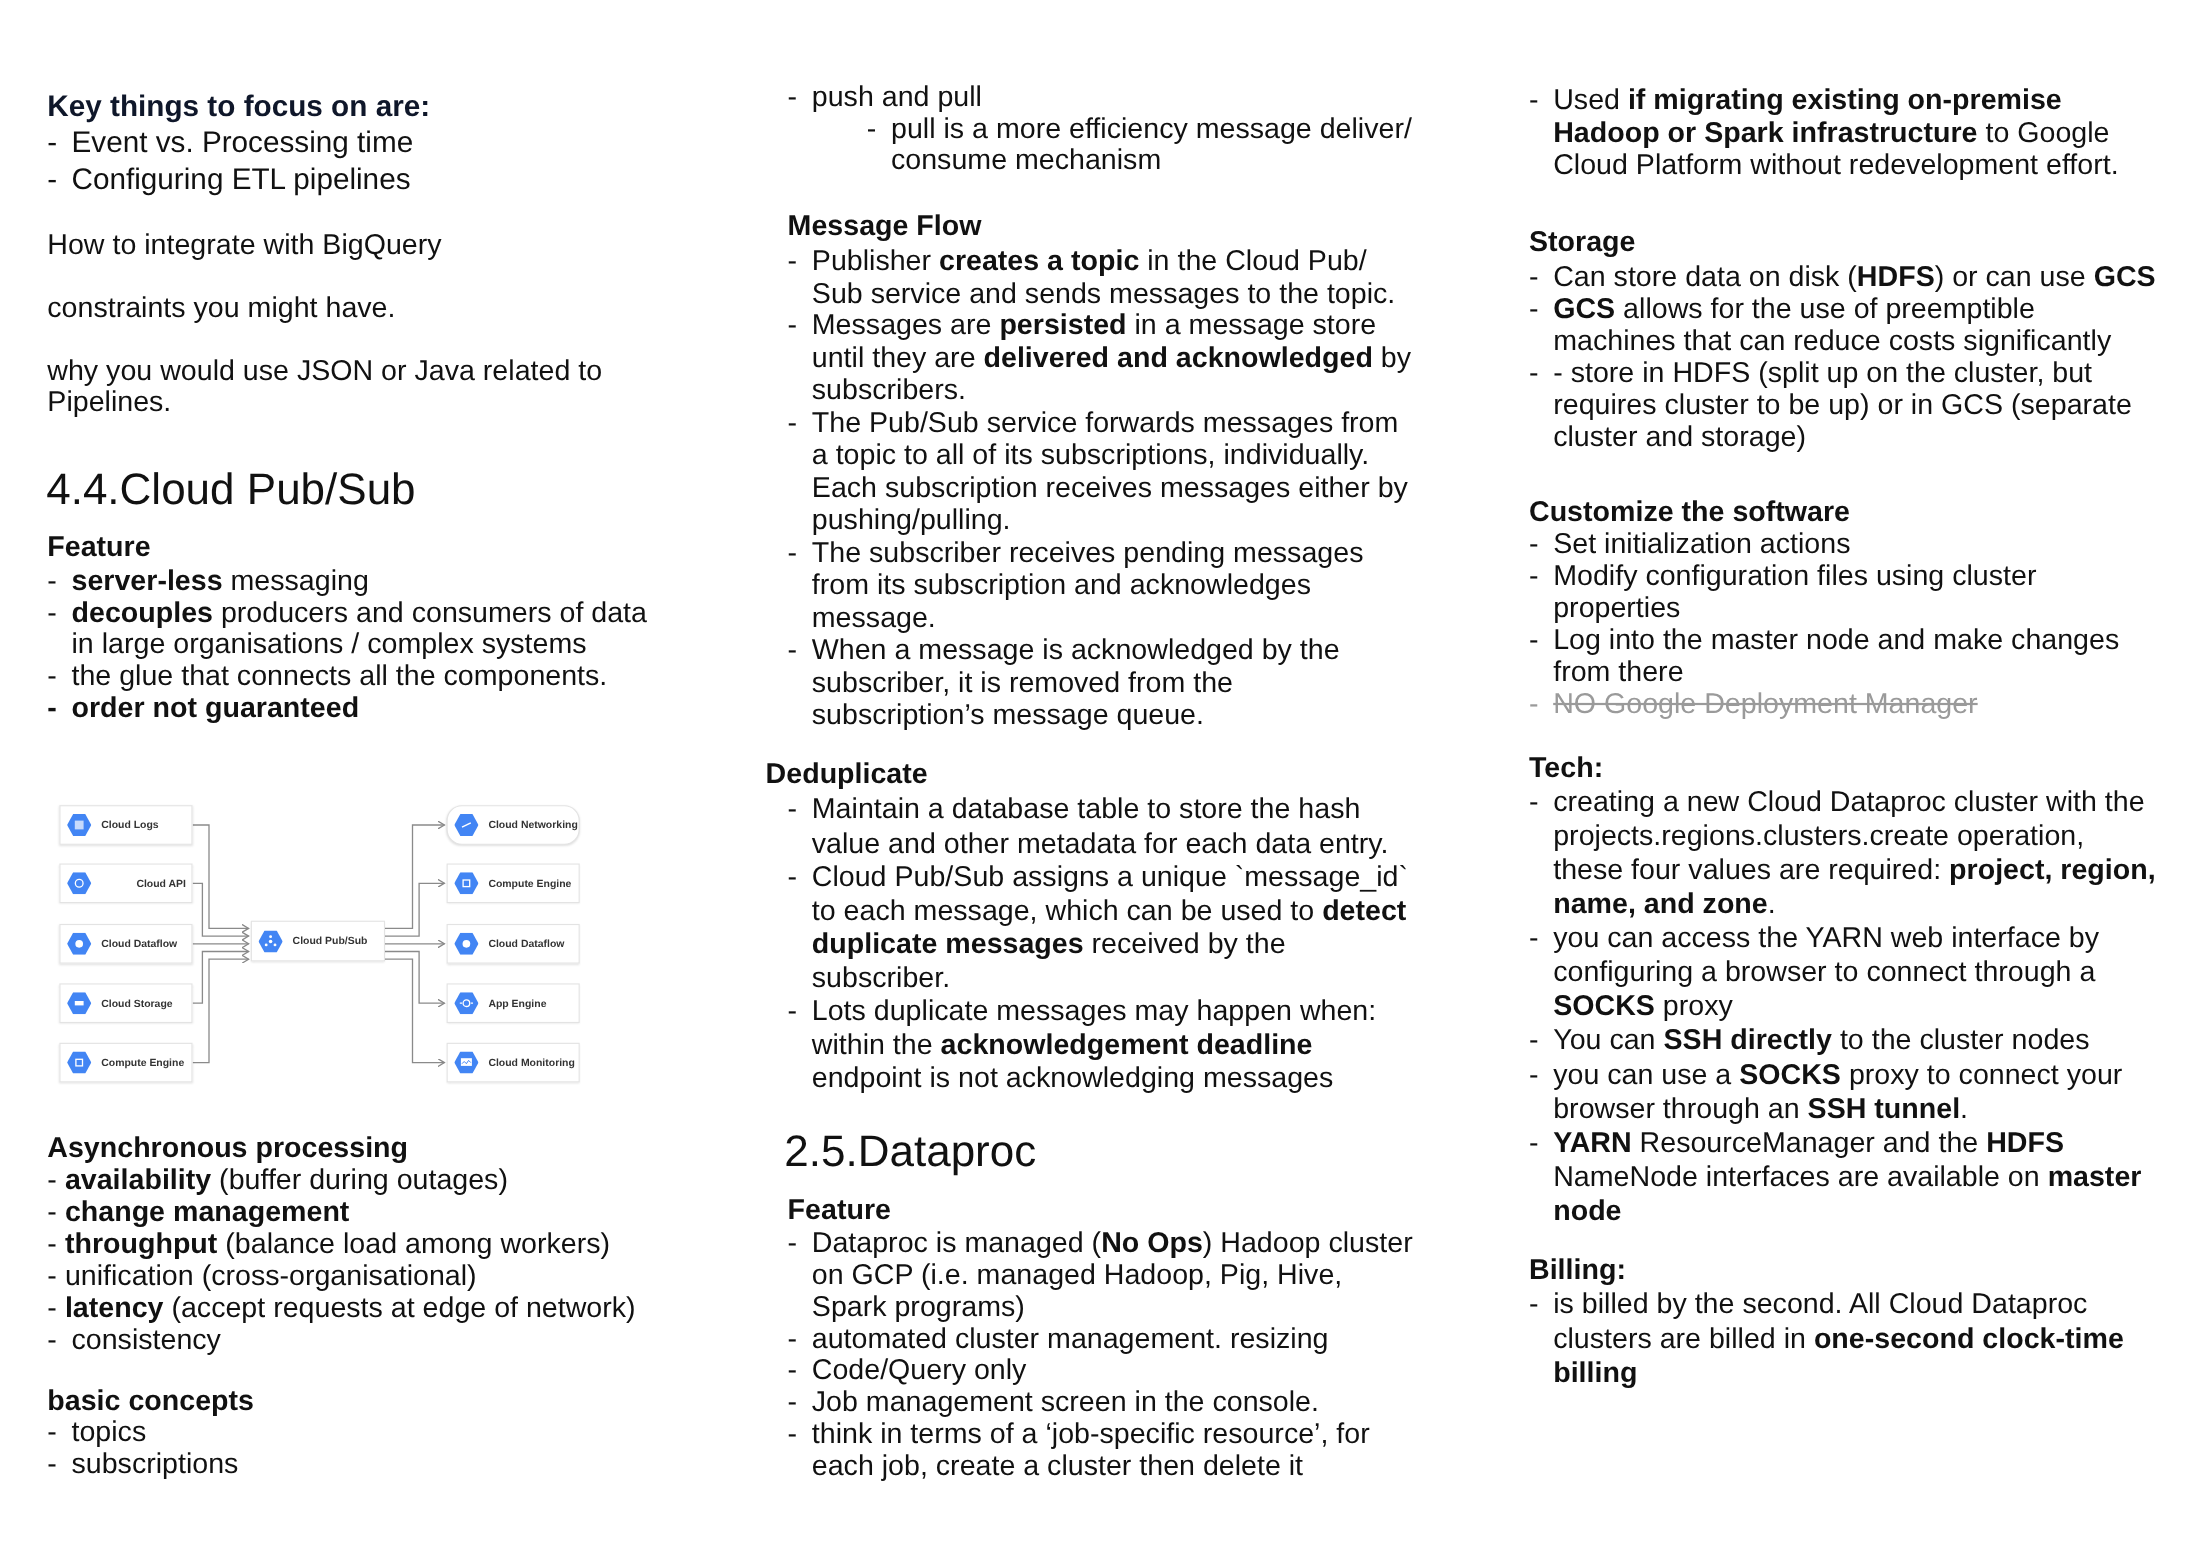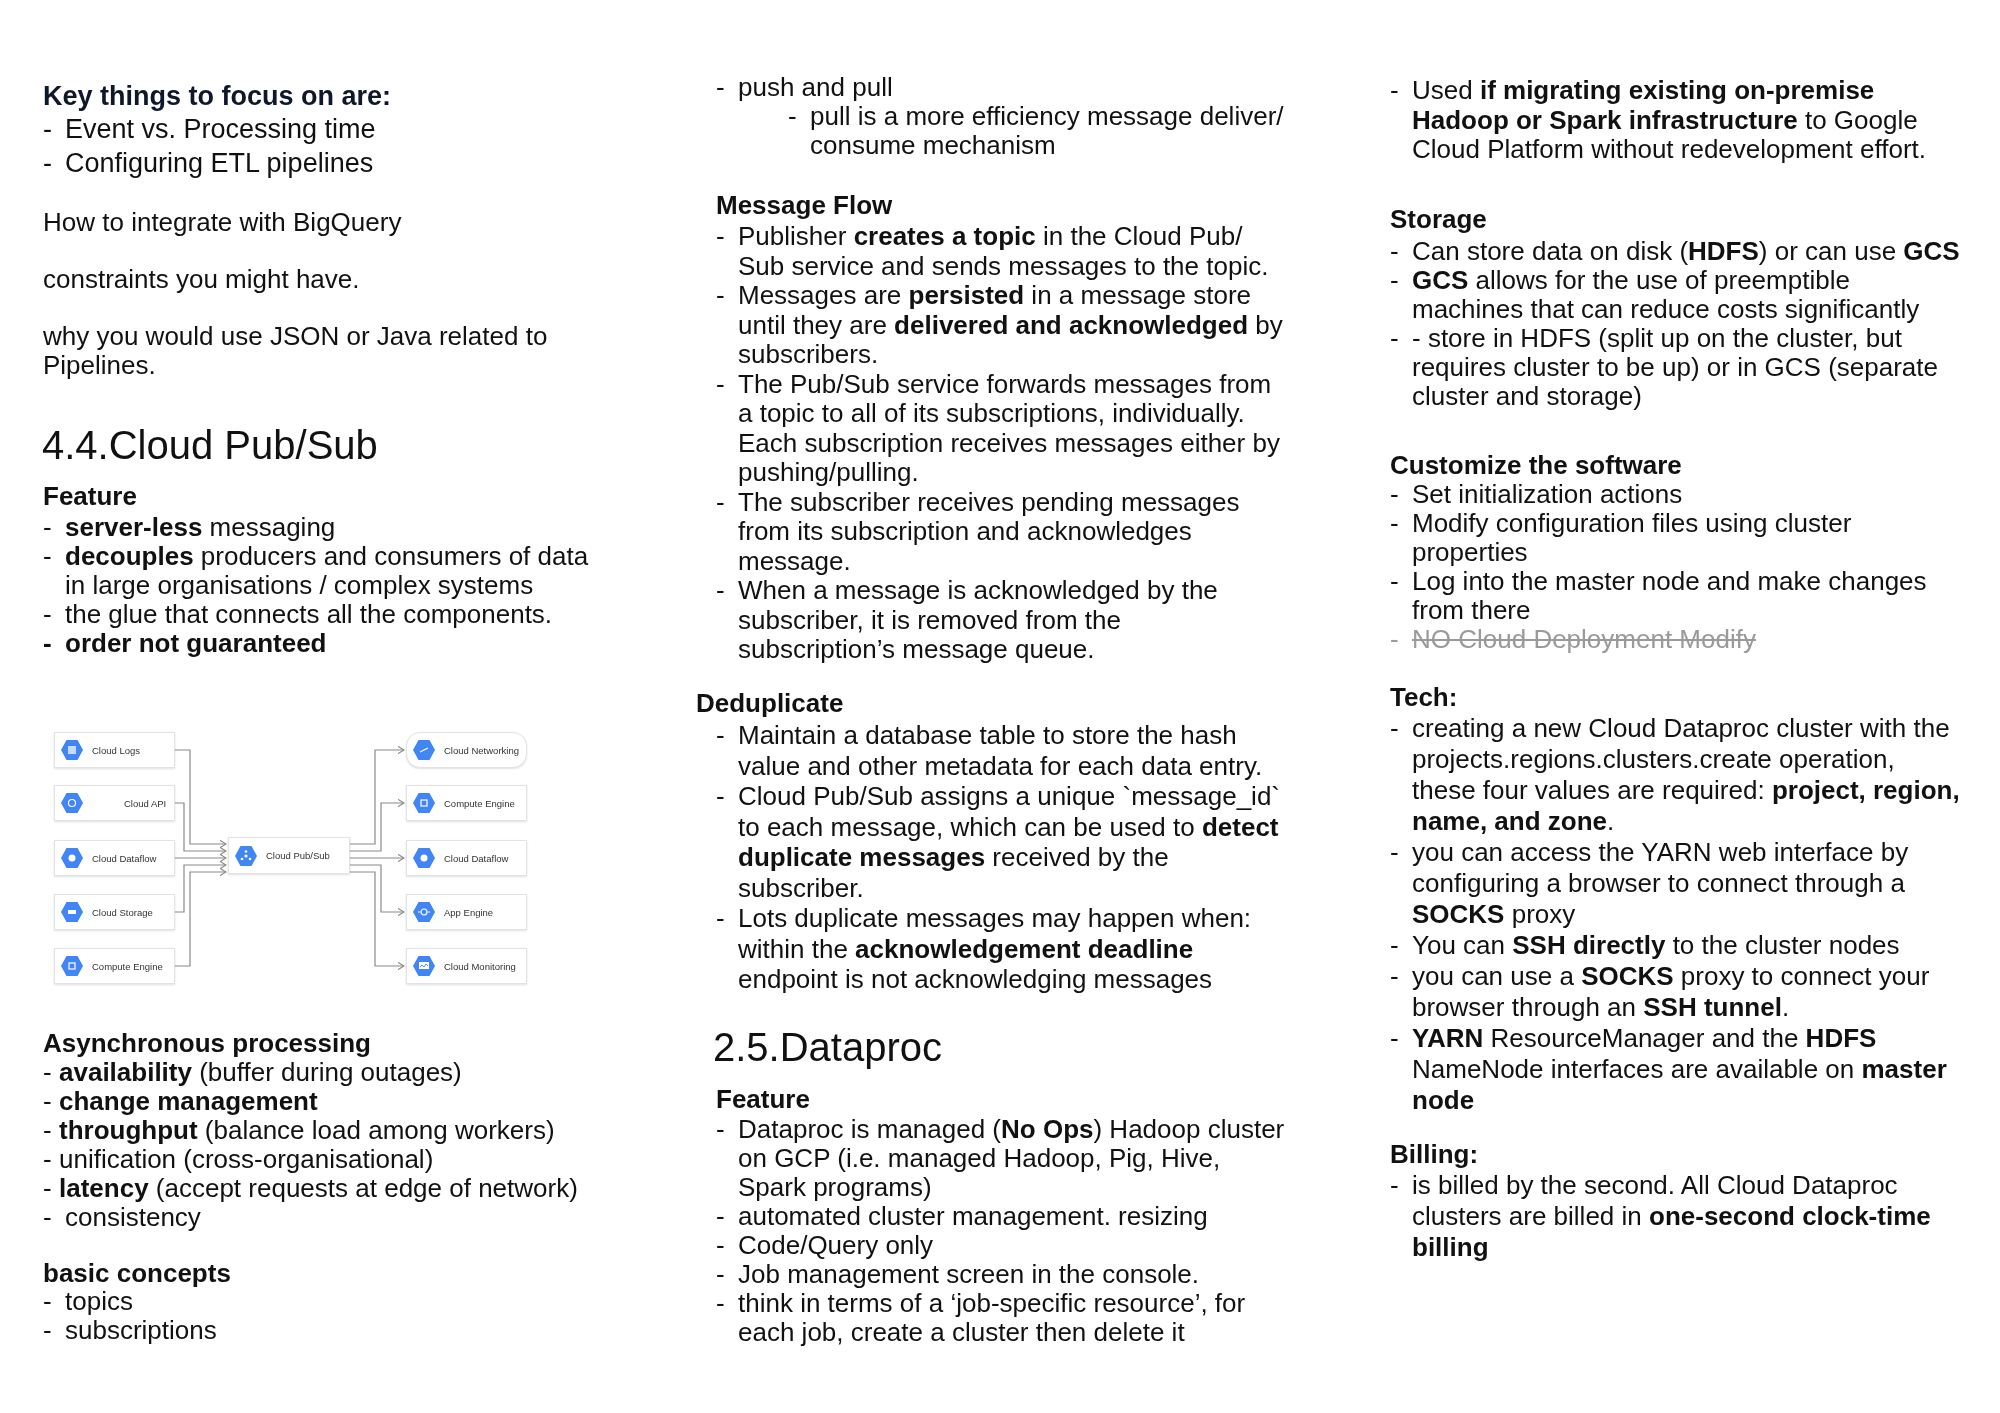--- a/index.html
+++ b/index.html
@@ -20,21 +20,21 @@
   .li-tight .dash { position: absolute; left: 0; top: 0; }
   .strike { color: #9a9a9a; text-decoration: line-through; }
   b { font-weight: bold; }
 
   
   .diagram { position: absolute; left: 45px; top: 725px; width: 500px; height: 265px; }
   .dbox { position: absolute; width: 121px; height: 36px; background: #fff;
           border: 1px solid #e3e3e3; box-shadow: 0 1px 2px rgba(0,0,0,0.12);
           display: flex; align-items: center; box-sizing: border-box; }
   .dbox .hex { width: 22px; height: 20px; margin-left: 6px; margin-right: 9px; flex: none; }
-  .dbox .lbl { font-size: 9.5px; color: #333; white-space: nowrap; }
+  .dbox .lbl { font-size: 9.5px; color: #333; white-space: nowrap; font-weight: bold; }
   .diagram svg.wires { position: absolute; left: 0; top: 0; }
 </style>
 </head>
 <body>
 
 <div class="page">
 
   <div class="blk h-red" style="left:43px; top:79px;">Key things to focus on are:</div>
   <div class="blk t-lg" style="left:43px; top:112px;">
     <div class="li"><span class="dash">-</span><span>Event vs. Processing time</span></div>
@@ -351,21 +351,21 @@
           </div>
         </div>
         <div class="li">
           <span class="dash">-</span>
           <div>
             <div>Log into the master node and make changes</div>
             <div>from there</div>
           </div>
         </div>
       </div>
-    <div class="li strike"><span class="dash">-</span><span>NO Cloud Deployment Modify</span></div>
+    <div class="li strike"><span class="dash">-</span><span>NO Google Deployment Manager</span></div>
   </div>
 
   <div class="blk h-sub" style="left:1390px; top:682px;">Tech:</div>
   <div class="blk t" style="left:1390px; top:713px; line-height:31px;">
       <div class="li">
         <span class="dash">-</span>
         <div>
           <div>creating a new Cloud Dataproc cluster with the</div>
           <div>projects.regions.clusters.create operation,</div>
           <div>these four values are required: <b>project, region,</b></div>

